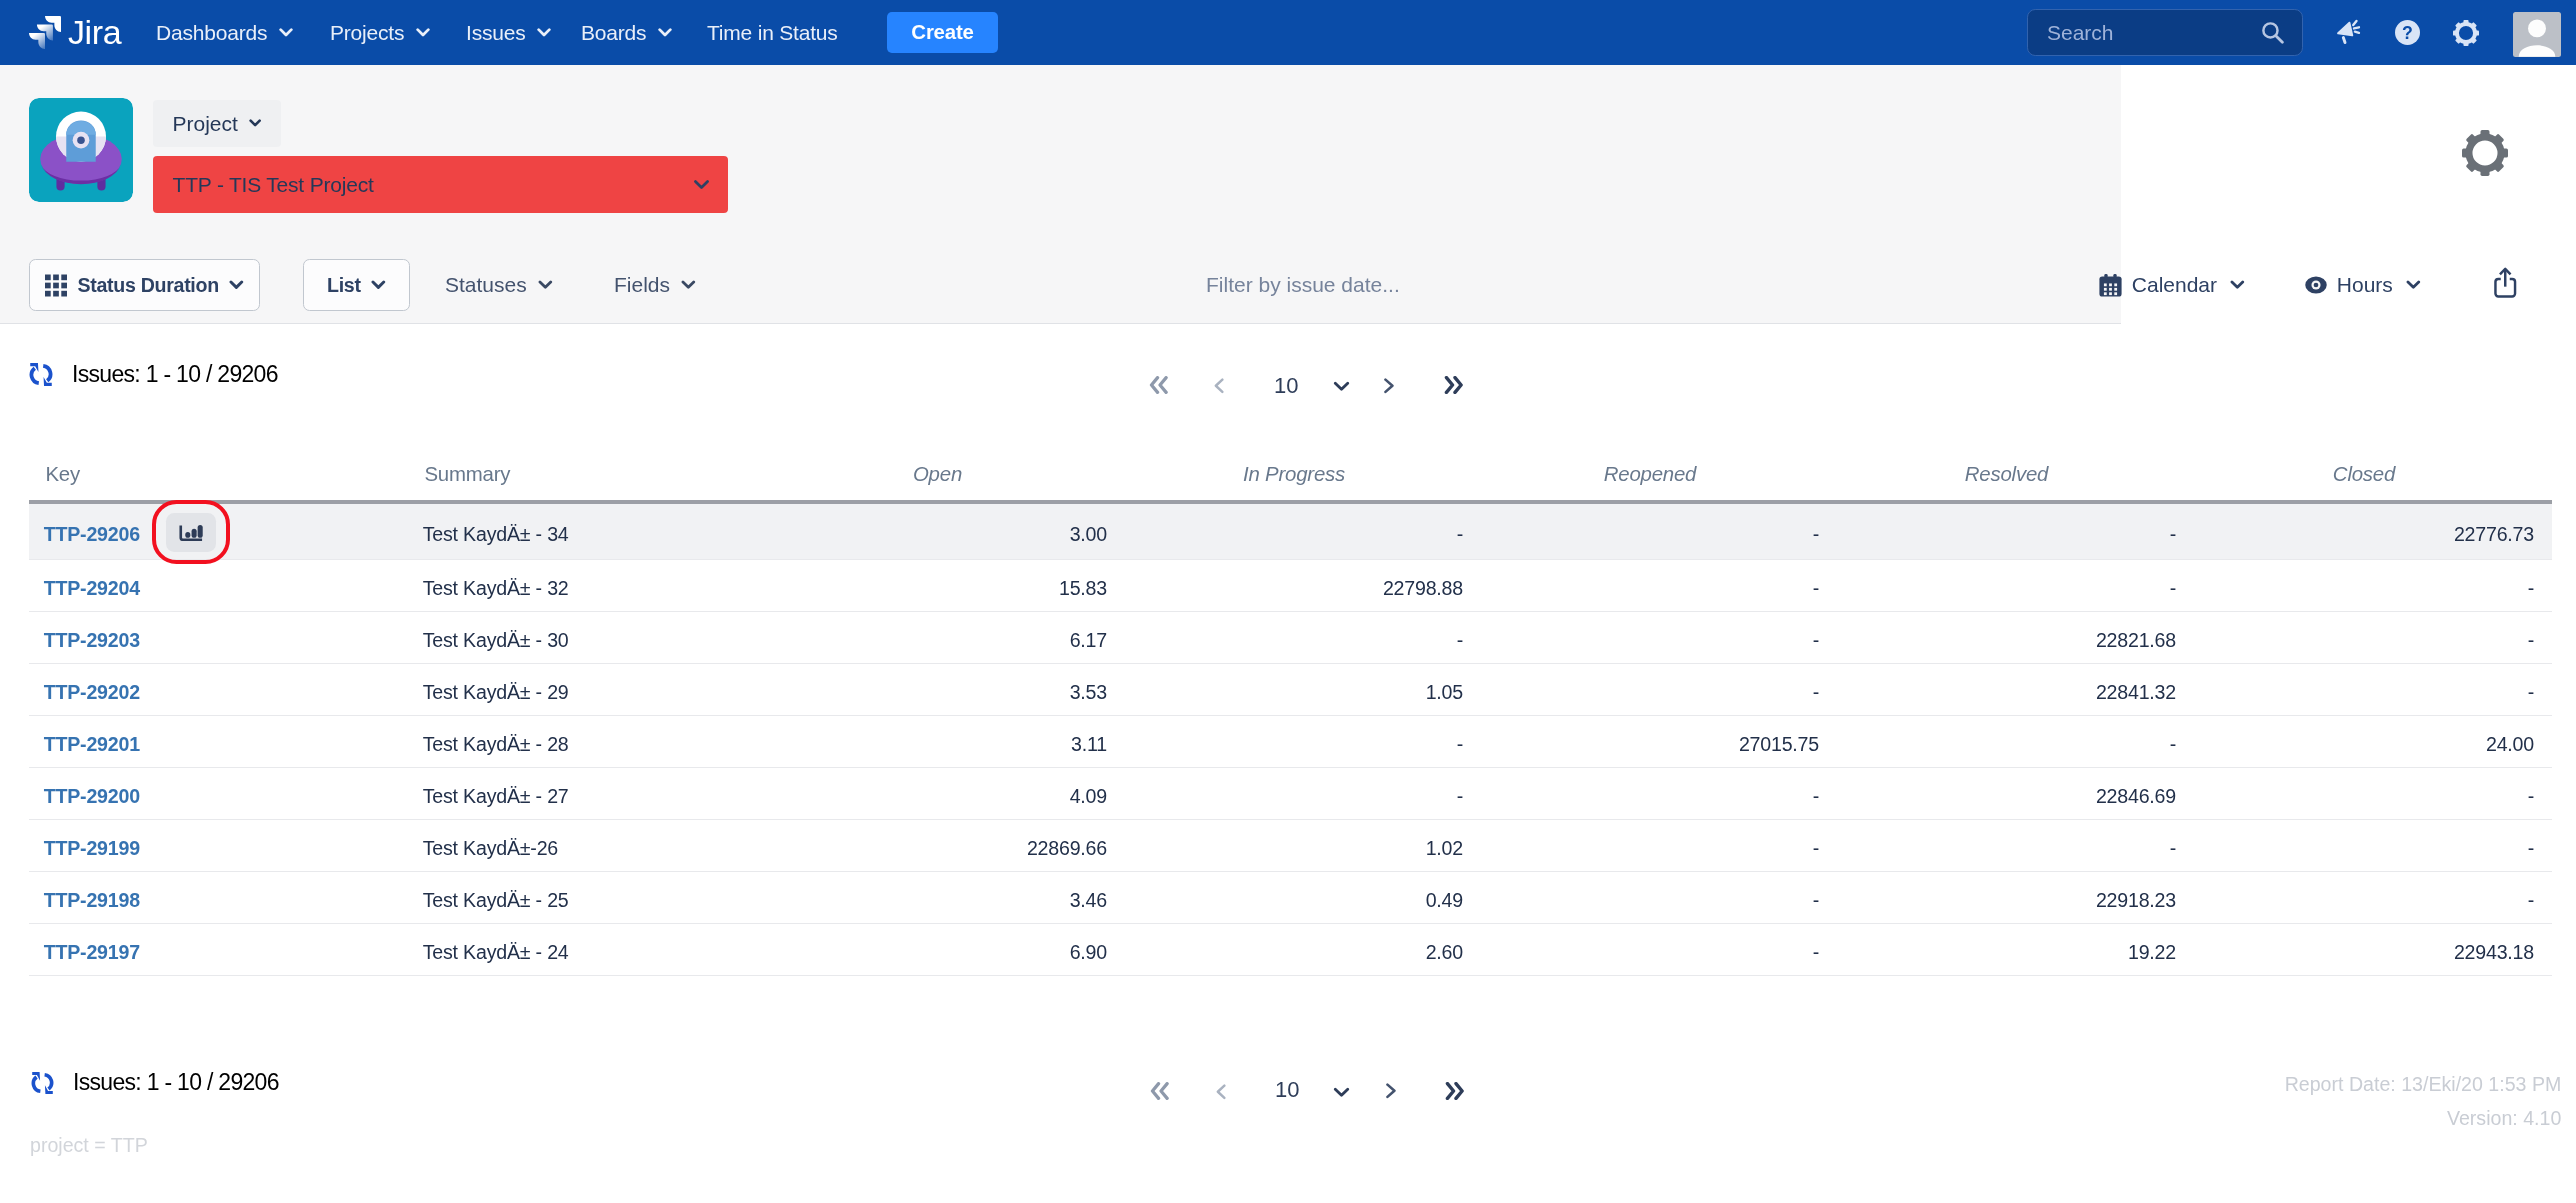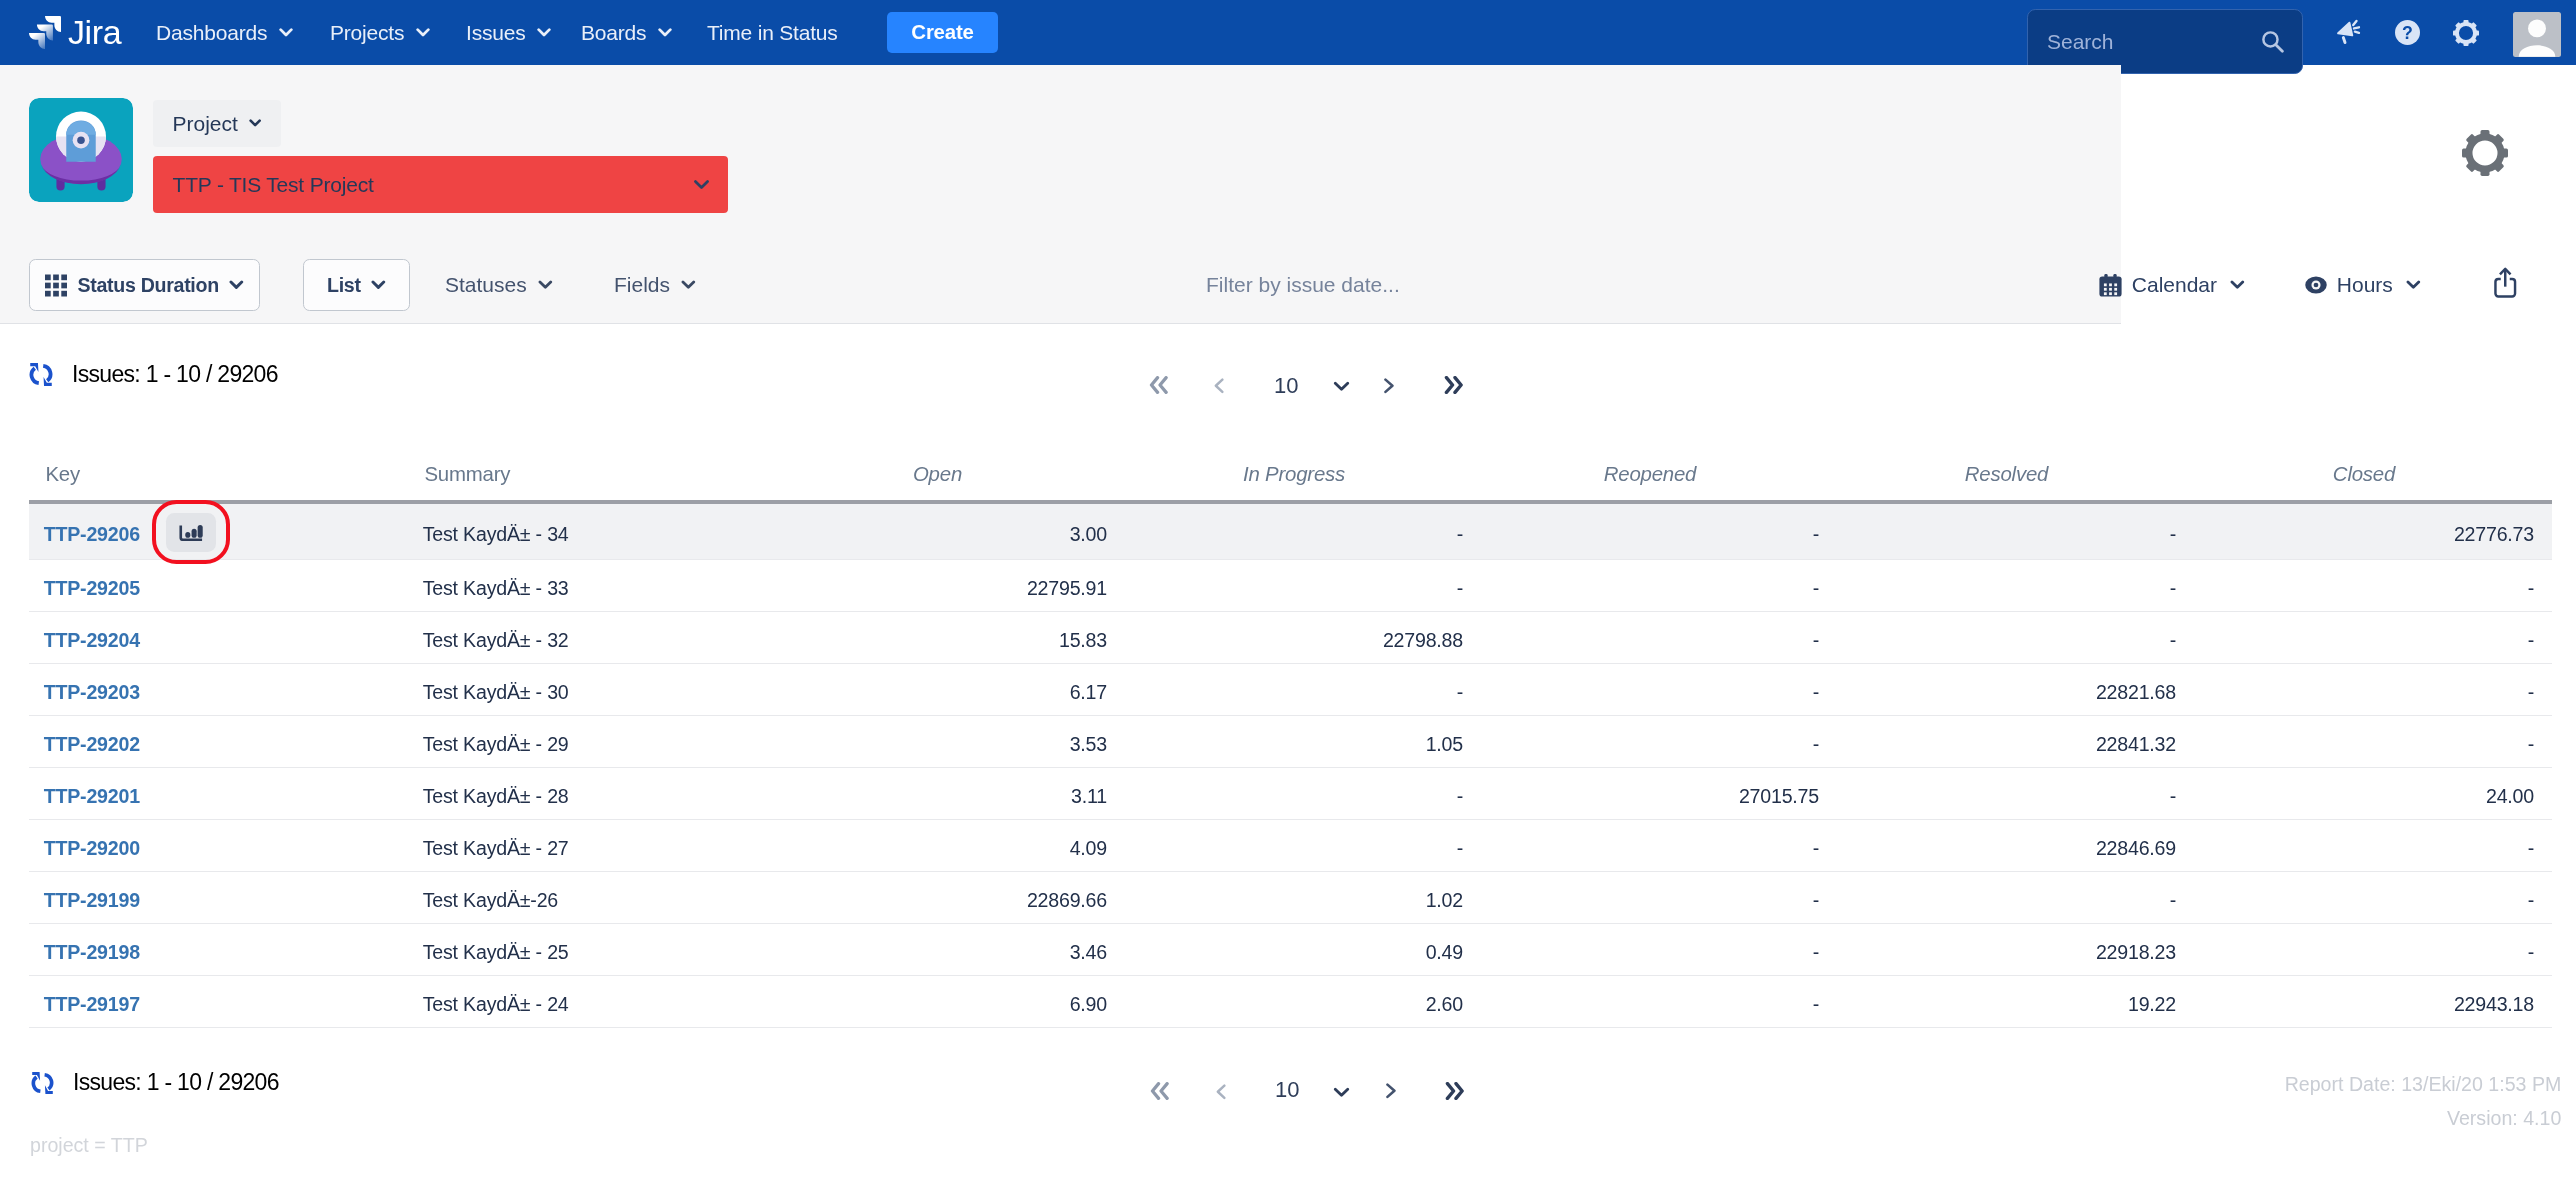--- a/index.html
+++ b/index.html
@@ -5,21 +5,21 @@
 * { margin:0; padding:0; box-sizing:border-box; }
 html,body { width:2576px; height:1203px; background:#fff; font-family:"Liberation Sans", sans-serif; overflow:hidden; }
 .page { position:relative; width:2576px; height:1203px; }
 .abs { position:absolute; }
 
 
 .nav { position:absolute; left:0; top:0; width:2576px; height:65px; background:#0A4CA8; }
 .navitem { position:absolute; top:0; height:65px; display:flex; align-items:center; gap:11.4px; color:#E9EFF9; font-size:21px; letter-spacing:-0.2px; }
 .jira-word { position:absolute; left:68px; top:13px; color:#fff; font-size:34px; letter-spacing:-0.4px; }
 .create { position:absolute; left:887px; top:12.3px; width:111px; height:41px; background:#2684FF; border-radius:4.9px; color:#fff; font-size:20.4px; font-weight:bold; display:flex; align-items:center; justify-content:center; letter-spacing:-0.2px; }
-.search { position:absolute; left:2027px; top:9px; width:276px; height:65px; background:#0B3D85; border:1.6px solid #3263AE; border-radius:8.2px; display:flex; align-items:center; }
+.search { position:absolute; left:2027px; top:9px; width:276px; height:47px; background:#0B3D85; border:1.6px solid #3263AE; border-radius:8.2px; display:flex; align-items:center; }
 .search span { color:#9FB3D9; font-size:21px; margin-left:19px; flex:1; }
 .avatar-nav { position:absolute; left:2513px; top:12.3px; width:48px; height:45px; background:#BCC0C7; border-radius:2.5px; overflow:hidden; }
 
 
 .band { position:absolute; left:0; top:65px; width:2121px; height:259px; background:#F6F6F7; border-bottom:0.8px solid #E0E2E6; }
 .proj-avatar { position:absolute; left:29px; top:33px; width:104px; height:104px; border-radius:9.8px; }
 .pill { position:absolute; left:153px; top:35px; width:128px; height:47px; background:#EFF0F2; border-radius:4.1px; display:flex; align-items:center; justify-content:center; gap:11.4px; color:#253858; font-size:21px; }
 .select { position:absolute; left:153px; top:91px; width:575px; height:57px; background:#ef4444; border-radius:4.1px; display:flex; align-items:center; color:#253858; font-size:21px; }
 .select .txt { margin-left:19.6px; flex:1; letter-spacing:-0.2px; }
 .select svg { margin-right:18px; }
@@ -327,29 +327,20 @@
             </span>
           </td>
           <td>Test KaydÄ± - 34</td>
           <td class="num">3.00</td>
           <td class="num">-</td>
           <td class="num">-</td>
           <td class="num">-</td>
           <td class="num">22776.73</td>
         </tr>
     <tr>
-          <td><span class="key">TTP-29205</span></td>
-          <td>Test KaydÄ± - 33</td>
-          <td class="num">22795.91</td>
-          <td class="num">-</td>
-          <td class="num">-</td>
-          <td class="num">-</td>
-          <td class="num">-</td>
-        </tr>
-    <tr>
           <td><span class="key">TTP-29204</span></td>
           <td>Test KaydÄ± - 32</td>
           <td class="num">15.83</td>
           <td class="num">22798.88</td>
           <td class="num">-</td>
           <td class="num">-</td>
           <td class="num">-</td>
         </tr>
     <tr>
           <td><span class="key">TTP-29203</span></td>

